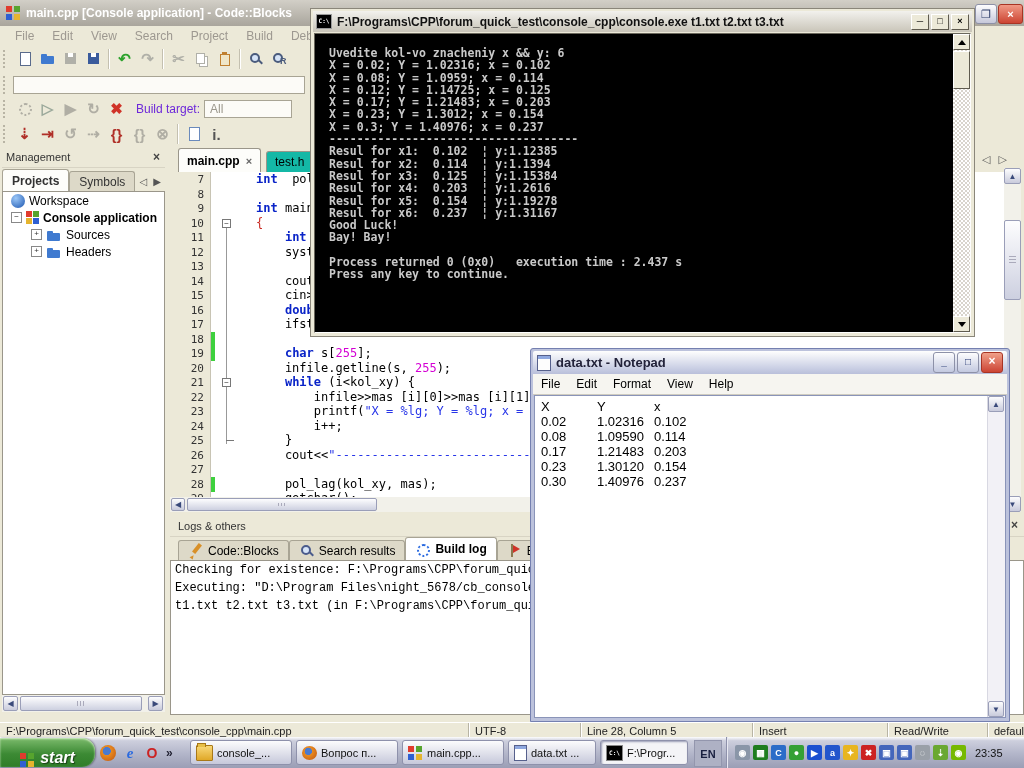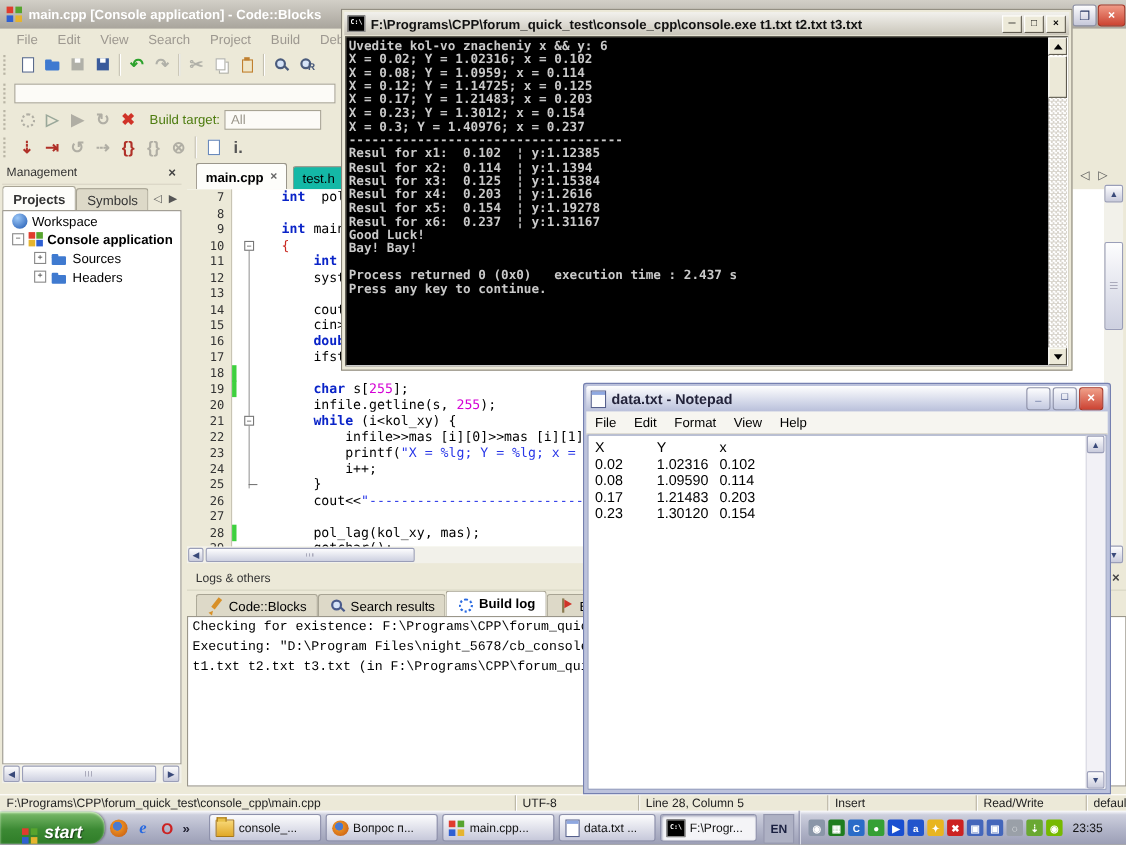--- a/index.html
+++ b/index.html
@@ -26,21 +26,21 @@
   .toolbar::before{content:"";width:2px;height:18px;border-left:2px dotted #b8b4a4;margin:0 6px 0 3px;}
   .tbtn{width:23px;height:22px;display:flex;align-items:center;justify-content:center;font-size:15px;font-weight:bold;}
   .tsep{width:1px;height:20px;background:#c4c0b0;border-right:1px solid #fff;margin:0 3px;}
   #tb1{left:0;top:45px;width:1024px;height:27px;}
   #tb2{left:0;top:72px;width:1024px;height:25px;}
   #tb3{left:0;top:97px;width:1024px;height:24px;}
   #tb4{left:0;top:121px;width:1024px;height:26px;}
   .combo{background:#fcfbf7;border:1px solid #a8a494;height:18px;box-sizing:border-box;font-size:12px;display:flex;align-items:center;padding-left:5px;}
   #compiler-combo{width:292px;}
   #target-combo{width:88px;color:#9b978c;margin-left:4px;}
-  #bt-label{font-size:12px;color:#4d7c0f;margin-left:8px;}
+  #bt-label{font-size:12px;color:#6d28d9;margin-left:8px;}
   
   .sh{display:inline-block;position:relative;width:16px;height:16px;}
   .sh-page::before{content:"";position:absolute;left:3px;top:1px;width:9px;height:12px;background:#fff;border:1px solid currentColor;}
   .sh-folder::before{content:"";position:absolute;left:1px;top:5px;width:13px;height:8px;background:currentColor;border-radius:1px;}
   .sh-folder::after{content:"";position:absolute;left:1px;top:3px;width:6px;height:3px;background:currentColor;border-radius:1px 1px 0 0;}
   .sh-floppy::before{content:"";position:absolute;left:2px;top:2px;width:11px;height:11px;background:currentColor;}
   .sh-floppy::after{content:"";position:absolute;left:5px;top:2px;width:5px;height:4px;background:#fff;}
   .sh-copy::before{content:"";position:absolute;left:2px;top:2px;width:7px;height:9px;border:1px solid currentColor;background:#fff;box-shadow:3px 3px 0 -1px #fff,3px 3px 0 0 currentColor;}
   .sh-paste::before{content:"";position:absolute;left:3px;top:3px;width:8px;height:10px;background:#efe6c8;border:1px solid currentColor;}
   .sh-paste::after{content:"";position:absolute;left:5px;top:1px;width:5px;height:3px;background:currentColor;}
@@ -109,21 +109,21 @@
   #statusbar{left:0;top:722px;width:1024px;height:15px;border-top:1px solid #fff;display:flex;font-size:11px;color:#222;background:#ece9d8;}
   #statusbar .seg{border-left:1px solid #b8b4a4;box-shadow:inset 1px 0 0 #fff;display:flex;align-items:center;padding-left:6px;box-sizing:border-box;white-space:nowrap;overflow:hidden;}
   #statusbar .seg:first-child{border-left:none;box-shadow:none;}
   
   #console-win{left:310px;top:8px;width:665px;height:329px;background:#ece9d8;border:1px solid #8a867a;box-sizing:border-box;z-index:5;}
   #con-title{position:absolute;left:2px;top:2px;right:2px;height:21px;background:linear-gradient(180deg,#f2f1ed,#c9c5b9);display:flex;align-items:center;padding:0 3px;}
   .cmd-icon{width:14px;height:13px;background:#000;border:1px solid #9a9a9a;color:#fff;font:bold 6px/12px "DejaVu Sans Mono",monospace;text-align:center;flex:none;}
   #con-title-text{font-size:12px;font-weight:bold;color:#111;margin-left:5px;white-space:nowrap;overflow:hidden;flex:1;}
   .con-btn{width:16px;height:14px;background:#ece9d8;border:1px solid;border-color:#fff #5f5b4f #5f5b4f #fff;font:bold 9px/12px "Liberation Sans",sans-serif;text-align:center;color:#000;margin-left:2px;flex:none;}
   #con-client{position:absolute;left:3px;top:24px;right:3px;bottom:3px;background:#000;border:1px solid;border-color:#6a675c #fdfdfd #fdfdfd #6a675c;overflow:hidden;}
-  #con-text{position:absolute;left:2px;top:1px;margin:0;font:bold 11.5px/12.3px "DejaVu Sans Mono",monospace;color:#c9c9c9;white-space:pre;}
+  #con-text{position:absolute;left:2px;top:1px;margin:12px;font:bold 11.5px/12.3px "DejaVu Sans Mono",monospace;color:#c9c9c9;white-space:pre;}
   #con-scroll{position:absolute;right:0;top:0;width:17px;height:100%;
     background:repeating-conic-gradient(#fff 0% 25%,#d8d4cc 0% 50%) 0 0/4px 4px;}
   .cbtn{position:absolute;left:0;width:17px;height:16px;background:#ece9d8;border:1px solid;border-color:#fff #5f5b4f #5f5b4f #fff;box-sizing:border-box;display:flex;align-items:center;justify-content:center;}
   .tri-up{width:0;height:0;border-left:4px solid transparent;border-right:4px solid transparent;border-bottom:5px solid #000;}
   .tri-dn{width:0;height:0;border-left:4px solid transparent;border-right:4px solid transparent;border-top:5px solid #000;}
   #con-thumb{position:absolute;left:0;top:17px;width:17px;height:38px;background:#ece9d8;border:1px solid;border-color:#fff #5f5b4f #5f5b4f #fff;box-sizing:border-box;}
   
   #notepad-win{left:530px;top:348px;width:480px;height:374px;background:#bcc2dc;border:1px solid #7580b0;border-radius:3px 3px 0 0;box-sizing:border-box;z-index:10;}
   #np-title{position:absolute;left:2px;top:2px;right:2px;height:23px;background:linear-gradient(180deg,#fefefe,#cdd2e6 70%,#b9bfda);display:flex;align-items:center;padding:0 4px;border-radius:2px 2px 0 0;}
   .np-icon{width:12px;height:14px;background:#fdfdfd;border:1px solid #56608c;position:relative;flex:none;}
@@ -545,20 +545,25 @@
           <div class="nprow">
             <span class="c1">0.17</span>
             <span class="c2">1.21483</span>
             <span class="c3">0.203</span>
           </div>
           <div class="nprow">
             <span class="c1">0.23</span>
             <span class="c2">1.30120</span>
             <span class="c3">0.154</span>
           </div>
+          <div class="nprow">
+            <span class="c1">0.30</span>
+            <span class="c2">1.40976</span>
+            <span class="c3">0.237</span>
+          </div>
         </div>
       <div id="np-scroll">
         <div class="sbtn" style="left:0;top:0;width:16px;height:16px">▲</div>
         <div class="sbtn" style="left:0;bottom:0;width:16px;height:16px">▼</div>
       </div>
     </div>
   </div>
 
   <div class="abs" id="taskbar">
     <div id="start-btn">

